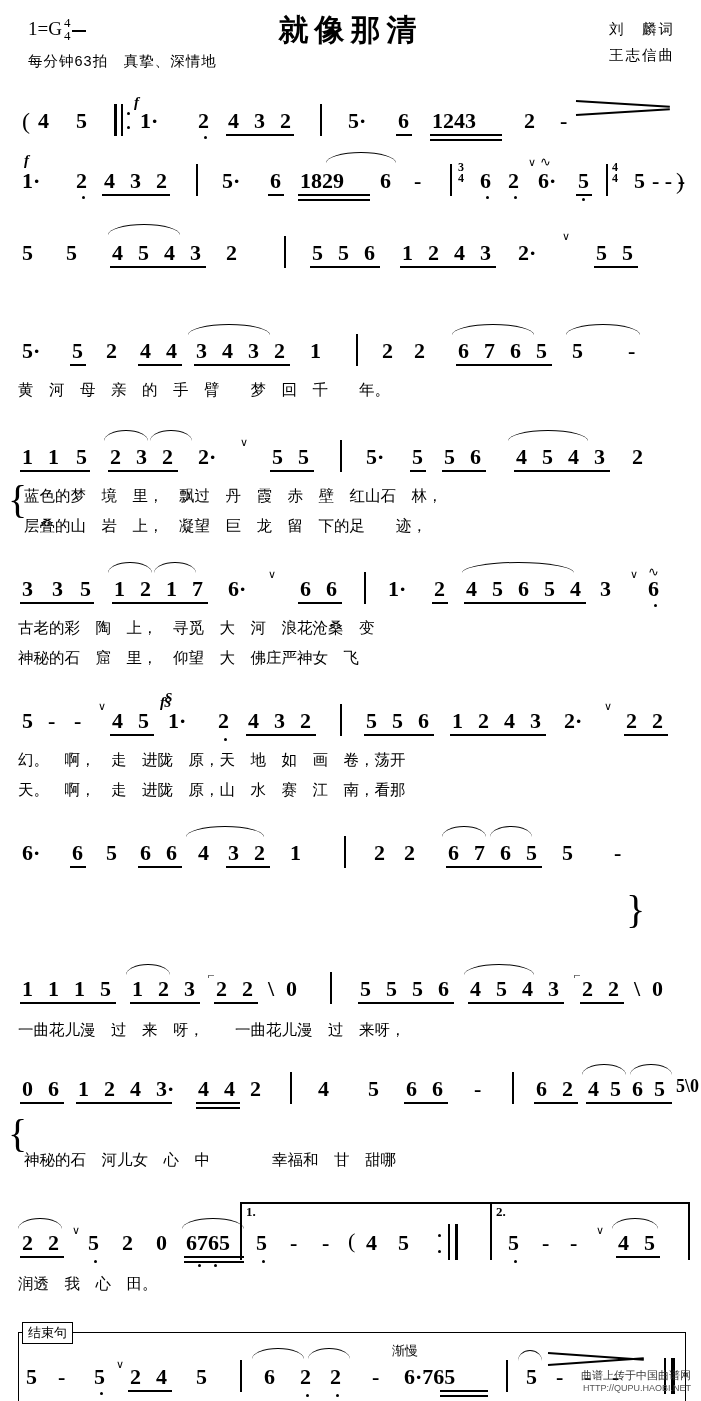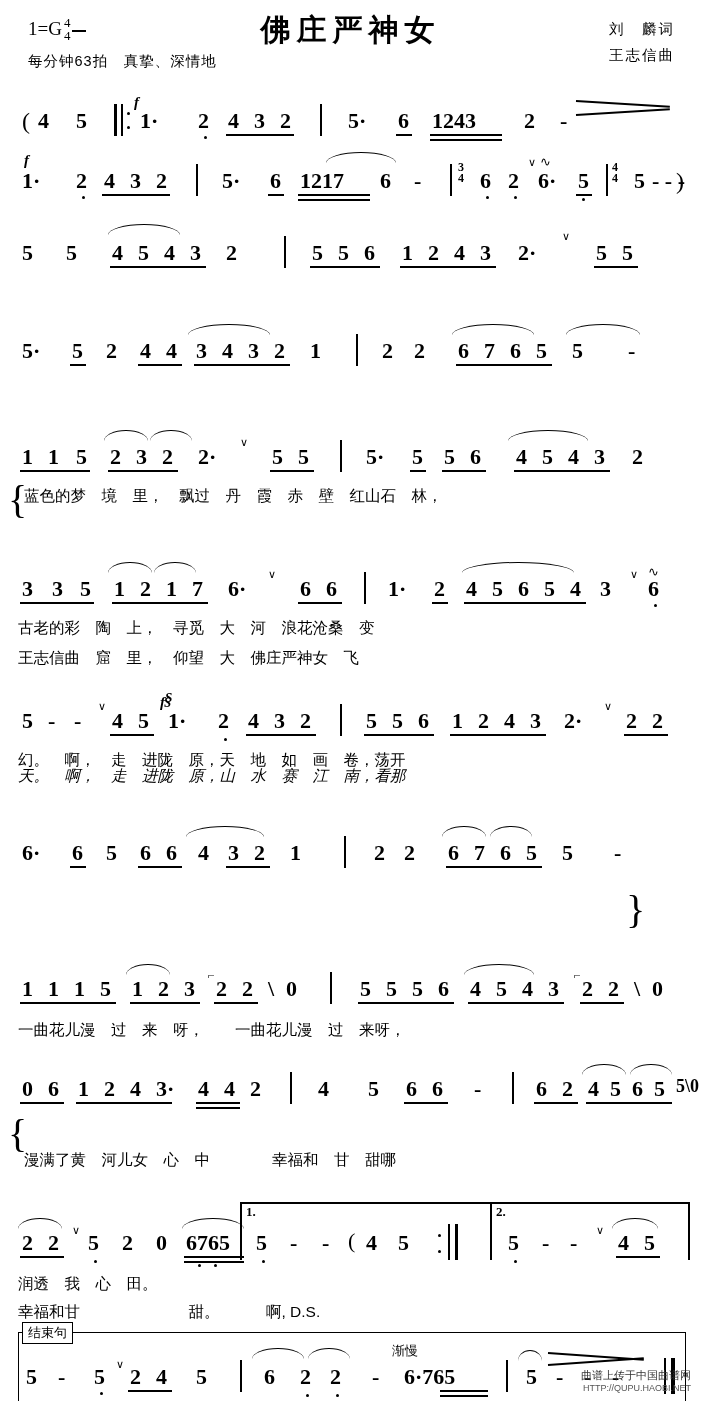--- a/index.html
+++ b/index.html
@@ -95,21 +95,21 @@
 <body>
 
 <div class="sheet">
 
   <div class="hdr">
     <div class="key">
       <span>1=G</span><span class="frac"><span class="num">4</span><span class="den">4</span></span>
       <span class="abs" style="left:44px;top:12px;width:14px;height:1.5px;background:#000;"></span>
     </div>
     <div class="tempo"><span>每分钟63拍</span>　<span>真挚、深情地</span></div>
-    <div class="title">佛庄严神女</div>
+    <div class="title">就像那清</div>
     <div class="credits">
       <div>刘　麟词</div>
       <div>王志信曲</div>
     </div>
   </div>
 
   <div class="row" style="height:62px;">
     <div class="abs" style="left:22px;top:16px;font-size:24px;">(</div>
     <div class="abs n" style="left:38px;top:16px;">4</div>
     <div class="abs n" style="left:76px;top:16px;">5</div>
@@ -146,21 +146,21 @@
     <div class="abs n" style="left:76px;top:14px;">2</div>
     <div class="dot" style="left:82px;top:42px;"></div>
     <div class="abs n" style="left:104px;top:14px;">4</div>
     <div class="abs n" style="left:130px;top:14px;">3</div>
     <div class="abs n" style="left:156px;top:14px;">2</div>
     <div class="ul" style="left:102px;top:40px;width:68px;"></div>
     <div class="bar" style="left:196px;top:10px;height:32px;"></div>
     <div class="abs n" style="left:222px;top:14px;">5<span>·</span></div>
     <div class="abs n" style="left:270px;top:14px;">6</div>
     <div class="ul" style="left:268px;top:40px;width:16px;"></div>
-    <div class="abs n" style="left:300px;top:14px;">1217</div>
+    <div class="abs n" style="left:300px;top:14px;">1829</div>
     <div class="ul" style="left:298px;top:40px;width:72px;"></div>
     <div class="ul" style="left:298px;top:45px;width:72px;"></div>
     <div class="slurup" style="left:326px;top:-2px;width:70px;"></div>
     <div class="abs n" style="left:380px;top:14px;">6</div>
     <div class="abs n" style="left:414px;top:14px;">-</div>
     <div class="bar" style="left:450px;top:10px;height:32px;"></div>
     <div class="abs" style="left:458px;top:8px;font-size:12px;line-height:11px;text-align:center;font-weight:bold;">3<br>4</div>
     <div class="abs n" style="left:480px;top:14px;">6</div>
     <div class="dot" style="left:486px;top:42px;"></div>
     <div class="abs n" style="left:508px;top:14px;">2</div>
@@ -227,20 +227,21 @@
     <div class="slurup" style="left:452px;top:-8px;width:82px;"></div>
     <div class="abs n" style="left:458px;top:6px;">6</div>
     <div class="abs n" style="left:484px;top:6px;">7</div>
     <div class="abs n" style="left:510px;top:6px;">6</div>
     <div class="abs n" style="left:536px;top:6px;">5</div>
     <div class="ul" style="left:456px;top:32px;width:96px;"></div>
     <div class="abs n" style="left:572px;top:6px;">5</div>
     <div class="abs n" style="left:628px;top:6px;">-</div>
     <div class="slurup" style="left:566px;top:-8px;width:74px;"></div>
 
+    <div class="abs lyr" style="left:18px;top:48px;">黄　河　母　亲　的　手　臂　　梦　回　千　　年。</div>
   </div>
 
   <div class="row" style="height:132px;">
     <div class="abs n" style="left:22px;top:6px;">1</div>
     <div class="abs n" style="left:48px;top:6px;">1</div>
     <div class="abs n" style="left:76px;top:6px;">5</div>
     <div class="ul" style="left:20px;top:32px;width:70px;"></div>
     <div class="slurup" style="left:104px;top:-8px;width:44px;"></div>
     <div class="slurup" style="left:150px;top:-8px;width:42px;"></div>
     <div class="abs n" style="left:110px;top:6px;">2</div>
@@ -262,20 +263,21 @@
     <div class="slurup" style="left:508px;top:-8px;width:80px;"></div>
     <div class="abs n" style="left:516px;top:6px;">4</div>
     <div class="abs n" style="left:542px;top:6px;">5</div>
     <div class="abs n" style="left:568px;top:6px;">4</div>
     <div class="abs n" style="left:594px;top:6px;">3</div>
     <div class="ul" style="left:514px;top:32px;width:96px;"></div>
     <div class="abs n" style="left:632px;top:6px;">2</div>
 
     <div class="brace" style="left:8px;top:42px;">{</div>
     <div class="abs lyr" style="left:24px;top:48px;">蓝色的梦　境　里，　飘过　丹　霞　赤　壁　红山石　林，</div>
+    <div class="abs lyr" style="left:24px;top:78px;">层叠的山　岩　上，　凝望　巨　龙　留　下的足　　迹，</div>
   </div>
 
   <div class="row" style="height:132px;">
     <div class="abs n" style="left:22px;top:6px;">3</div>
     <div class="abs n" style="left:52px;top:6px;">3</div>
     <div class="abs n" style="left:80px;top:6px;">5</div>
     <div class="ul" style="left:20px;top:32px;width:74px;"></div>
     <div class="slurup" style="left:108px;top:-8px;width:44px;"></div>
     <div class="slurup" style="left:154px;top:-8px;width:42px;"></div>
     <div class="abs n" style="left:114px;top:6px;">1</div>
@@ -299,21 +301,21 @@
     <div class="abs n" style="left:544px;top:6px;">5</div>
     <div class="abs n" style="left:570px;top:6px;">4</div>
     <div class="ul" style="left:464px;top:32px;width:122px;"></div>
     <div class="abs n" style="left:600px;top:6px;">3</div>
     <div class="abs sm" style="left:630px;top:-2px;font-size:11px;">∨</div>
     <div class="abs" style="left:648px;top:-6px;font-size:13px;">∿</div>
     <div class="abs n" style="left:648px;top:6px;">6</div>
     <div class="dot" style="left:654px;top:34px;"></div>
 
     <div class="abs lyr" style="left:18px;top:48px;">古老的彩　陶　上，　寻觅　大　河　浪花沧桑　变</div>
-    <div class="abs lyr" style="left:18px;top:78px;">王志信曲　窟　里，　仰望　大　佛庄严神女　飞</div>
+    <div class="abs lyr" style="left:18px;top:78px;">神秘的石　窟　里，　仰望　大　佛庄严神女　飞</div>
   </div>
 
   <div class="row" style="height:132px;">
     <div class="abs n" style="left:22px;top:6px;">5</div>
     <div class="abs n" style="left:48px;top:6px;">-</div>
     <div class="abs n" style="left:74px;top:6px;">-</div>
     <div class="abs sm" style="left:98px;top:-2px;font-size:11px;">∨</div>
     <div class="abs n" style="left:112px;top:6px;">4</div>
     <div class="abs n" style="left:138px;top:6px;">5</div>
     <div class="ul" style="left:110px;top:32px;width:44px;"></div>
@@ -336,21 +338,21 @@
     <div class="abs n" style="left:504px;top:6px;">4</div>
     <div class="abs n" style="left:530px;top:6px;">3</div>
     <div class="ul" style="left:450px;top:32px;width:96px;"></div>
     <div class="abs n" style="left:564px;top:6px;">2<span>·</span></div>
     <div class="abs sm" style="left:604px;top:-2px;font-size:11px;">∨</div>
     <div class="abs n" style="left:626px;top:6px;">2</div>
     <div class="abs n" style="left:652px;top:6px;">2</div>
     <div class="ul" style="left:624px;top:32px;width:44px;"></div>
 
     <div class="abs lyr" style="left:18px;top:48px;">幻。　啊，　走　进陇　原，天　地　如　画　卷，荡开</div>
-    <div class="abs lyr" style="left:18px;top:64px;font-style:italic;">天。　啊，　走　进陇　原，山　水　赛　江　南，看那</div>
+    <div class="abs lyr" style="left:18px;top:78px;">天。　啊，　走　进陇　原，山　水　赛　江　南，看那</div>
   </div>
 
   <div class="row" style="height:134px;">
     <div class="abs n" style="left:22px;top:6px;">6<span>·</span></div>
     <div class="abs n" style="left:72px;top:6px;">6</div>
     <div class="ul" style="left:70px;top:32px;width:16px;"></div>
     <div class="abs n" style="left:106px;top:6px;">5</div>
     <div class="abs n" style="left:140px;top:6px;">6</div>
     <div class="abs n" style="left:166px;top:6px;">6</div>
     <div class="ul" style="left:138px;top:32px;width:44px;"></div>
@@ -445,21 +447,21 @@
     <div class="abs n" style="left:588px;top:8px;">4</div>
     <div class="abs n" style="left:610px;top:8px;">5</div>
     <div class="abs n" style="left:632px;top:8px;">6</div>
     <div class="abs n" style="left:654px;top:8px;">5</div>
     <div class="ul" style="left:586px;top:34px;width:86px;"></div>
     <div class="abs n" style="left:618px;top:8px;opacity:0;">.</div>
     <div class="abs n" style="left:596px;top:8px;opacity:0;">.</div>
     <div class="abs n" style="left:676px;top:8px;font-size:18px;">5\0</div>
 
     <div class="brace" style="left:8px;top:46px;">{</div>
-    <div class="abs lyr" style="left:24px;top:82px;">漫满了黄　河儿女　心　中　　　　幸福和　甘　甜哪</div>
+    <div class="abs lyr" style="left:24px;top:82px;">神秘的石　河儿女　心　中　　　　幸福和　甘　甜哪</div>
   </div>
 
   <div class="row" style="height:128px;">
 
     <div class="hline" style="left:240px;top:0px;width:250px;"></div>
     <div class="vline" style="left:240px;top:0px;height:22px;"></div>
     <div class="abs" style="left:246px;top:2px;font-size:13px;font-weight:bold;">1.</div>
     <div class="hline" style="left:490px;top:0px;width:200px;"></div>
     <div class="vline" style="left:490px;top:0px;height:22px;"></div>
     <div class="abs" style="left:496px;top:2px;font-size:13px;font-weight:bold;">2.</div>
@@ -500,21 +502,20 @@
     <div class="abs n" style="left:542px;top:28px;">-</div>
     <div class="abs n" style="left:570px;top:28px;">-</div>
     <div class="abs sm" style="left:596px;top:22px;font-size:11px;">∨</div>
     <div class="slurup" style="left:612px;top:16px;width:46px;"></div>
     <div class="abs n" style="left:618px;top:28px;">4</div>
     <div class="abs n" style="left:644px;top:28px;">5</div>
     <div class="ul" style="left:616px;top:54px;width:44px;"></div>
     <div class="vline" style="left:688px;top:0px;height:58px;"></div>
 
     <div class="abs lyr" style="left:18px;top:72px;">润透　我　心　田。</div>
-    <div class="abs lyr" style="left:18px;top:100px;">幸福和甘　　　　　　　甜。　　　啊, D.S.</div>
   </div>
 
   <div class="row" style="height:120px;">
     <div class="box" style="left:18px;top:2px;width:666px;height:78px;"></div>
     <div class="label-box" style="left:22px;top:-8px;">结束句</div>
 
     <div class="abs n" style="left:26px;top:34px;">5</div>
     <div class="abs n" style="left:58px;top:34px;">-</div>
     <div class="abs n" style="left:94px;top:34px;">5</div>
     <div class="dot" style="left:100px;top:62px;"></div>

